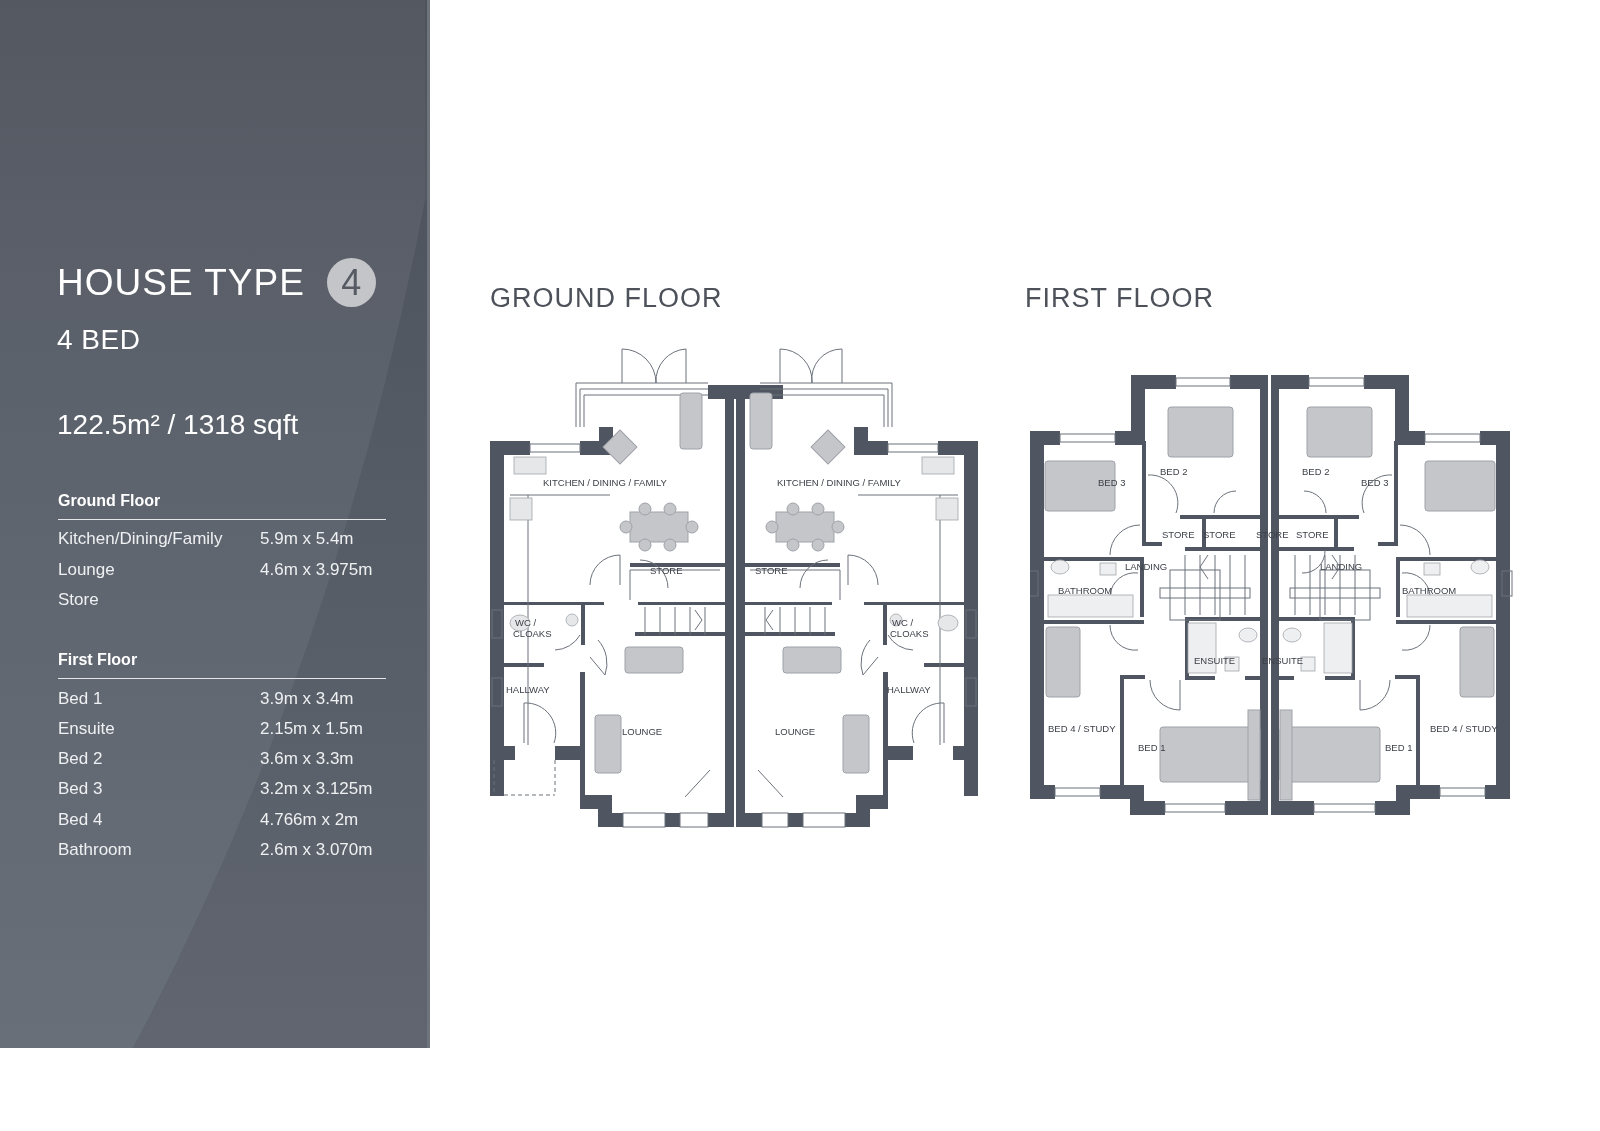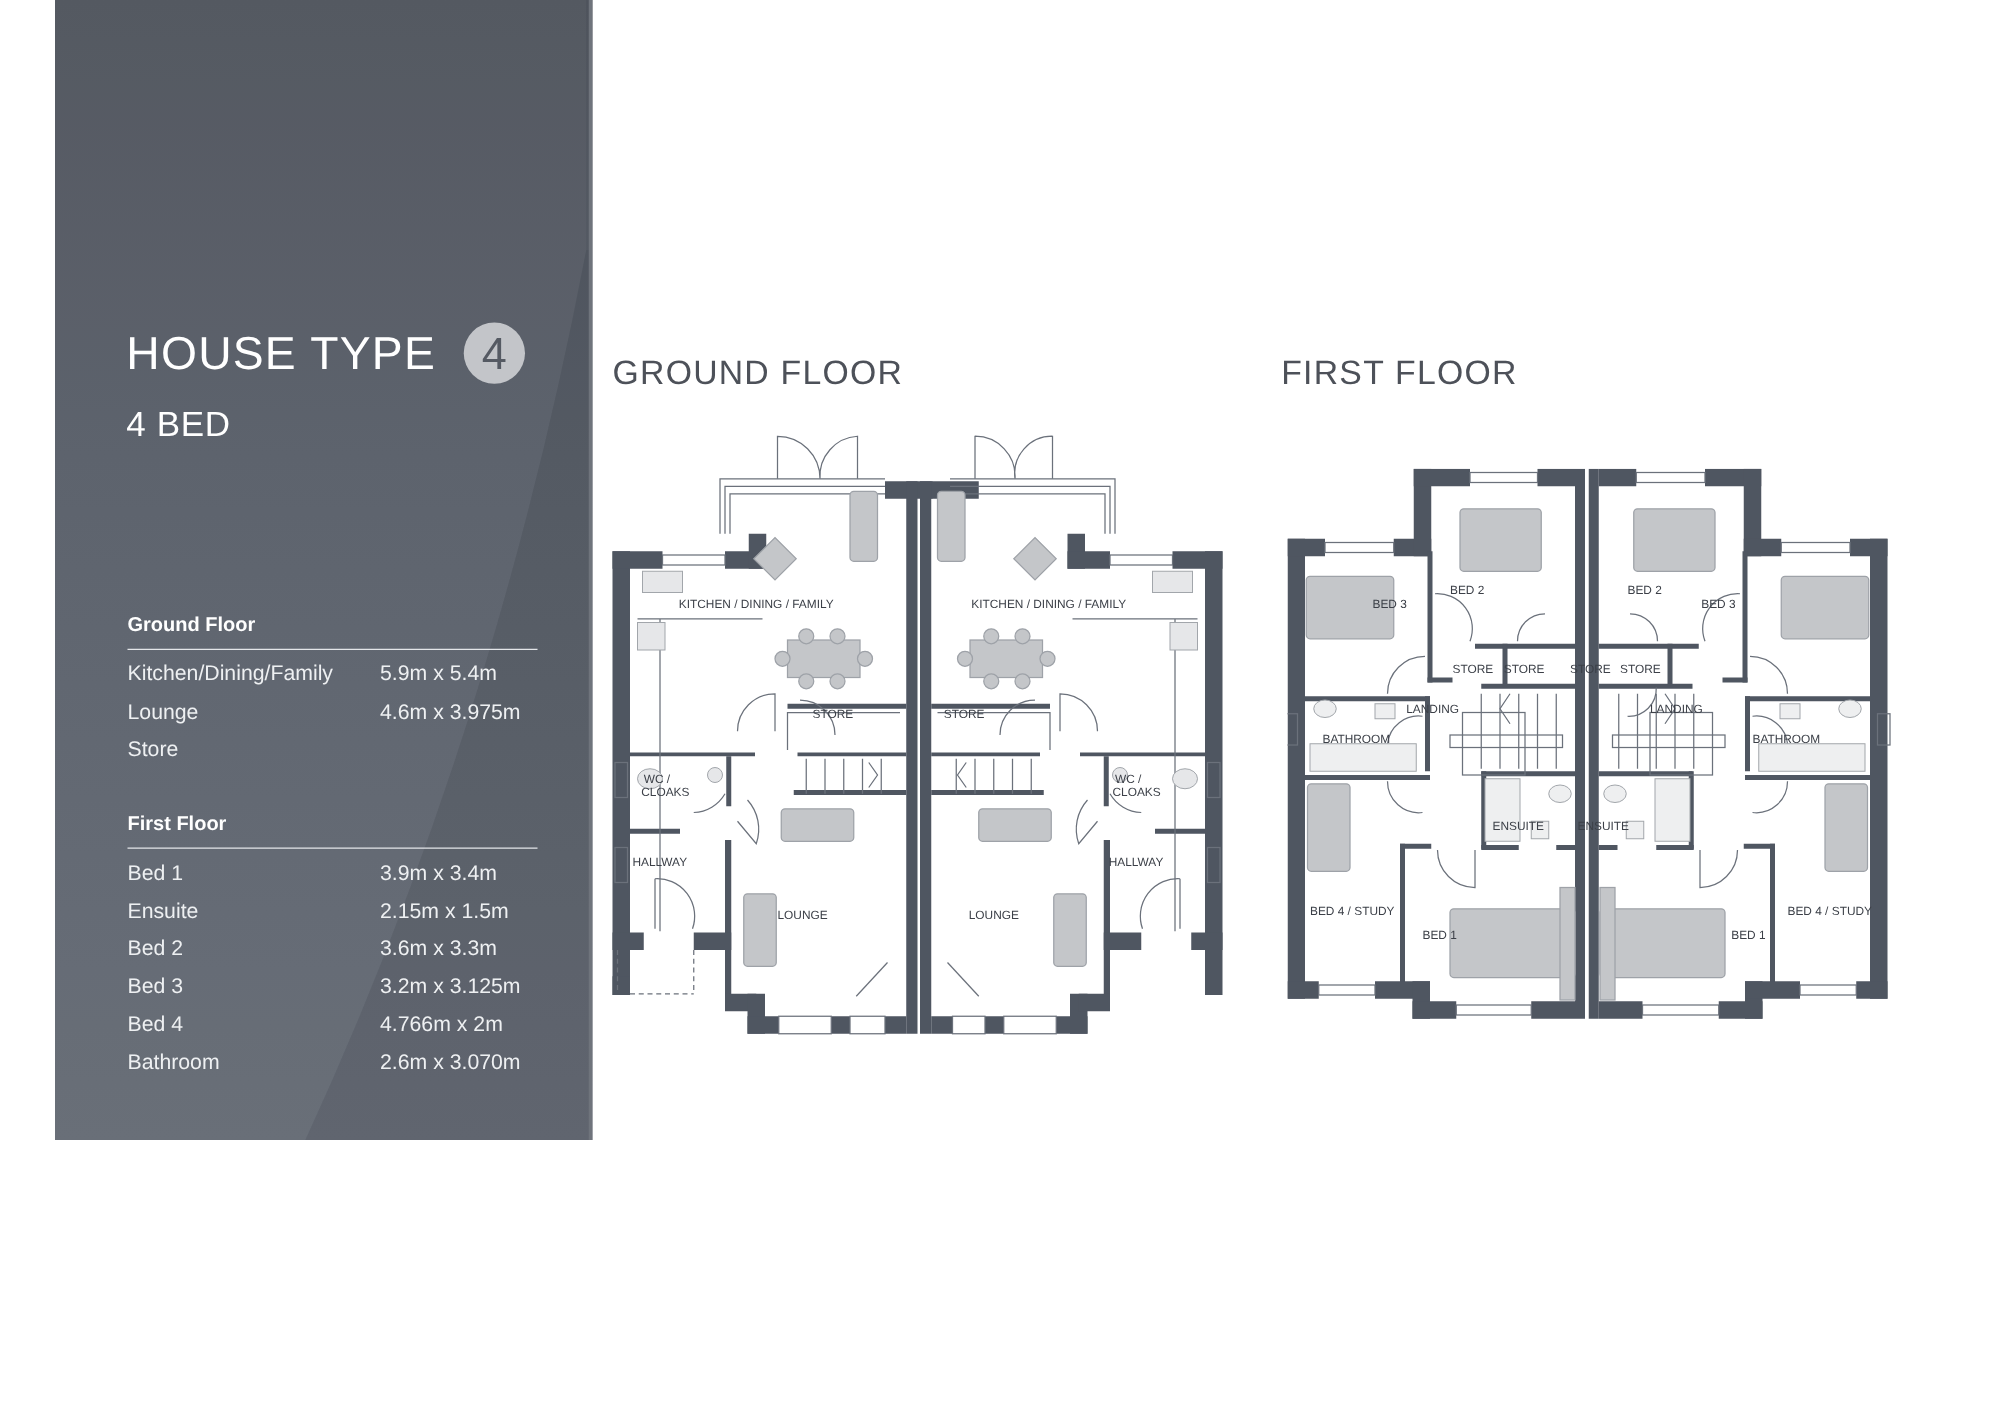--- a/index.html
+++ b/index.html
@@ -2,24 +2,23 @@
 <html><head>
 <meta charset="utf-8">
 <style>
   html, body { margin: 0; padding: 0; }
   body {
     width: 1600px; height: 1131px; position: relative; overflow: hidden;
     background: #ffffff;
     font-family: "Liberation Sans", "DejaVu Sans", sans-serif;
   }
   .sidebar {
-    position: absolute; left: 0; top: 0; width: 430px; height: 912px;
+    position: absolute; left: 0; top: 0; width: 430px; height: 1048px;
     background: linear-gradient(180deg, #4e535c 0%, #585e68 40%, #646a74 100%);
     overflow: hidden;
-    margin-left: 44px;
   }
   .sidebar .sheen {
     position: absolute; left: 0; top: 0; width: 430px; height: 1108px;
   }
   .sidebar .edge {
     position: absolute; right: 0; top: 0; width: 3px; height: 1108px; background: #6f747c;
   }
   .title-row { position: absolute; left: 57px; top: 258px; display: flex; align-items: center; }
   .house-title { color: #ffffff; font-size: 37px; letter-spacing: 1px; font-weight: normal; }
   .type-badge {
@@ -50,20 +49,21 @@
     <path d="M 0 1108 L 100 1108 Q 330 700 425 200 L 425 0 L 0 0 Z" fill="#ffffff" opacity="0.035"></path>
     <path d="M 100 1108 Q 330 700 425 200 L 430 200 L 430 1108 Z" fill="#000000" opacity="0.04"></path>
   </svg>
   <div class="edge"></div>
 
   <div class="title-row">
     <span class="house-title">HOUSE TYPE</span>
     <span class="type-badge">4</span>
   </div>
   <div class="subtitle sub1">4 BED</div>
+  <div class="area">122.5m² / 1318 sqft</div>
 
   <div class="section-head" style="top:492px;">Ground Floor</div>
   <div class="section-rule" style="top:519px;"></div>
 
   <div class="spec-row" style="top:529px;">
     <span class="name">Kitchen/Dining/Family</span>
     <span class="dim">5.9m x 5.4m</span>
   </div>
   <div class="spec-row" style="top:560px;">
     <span class="name">Lounge</span>

